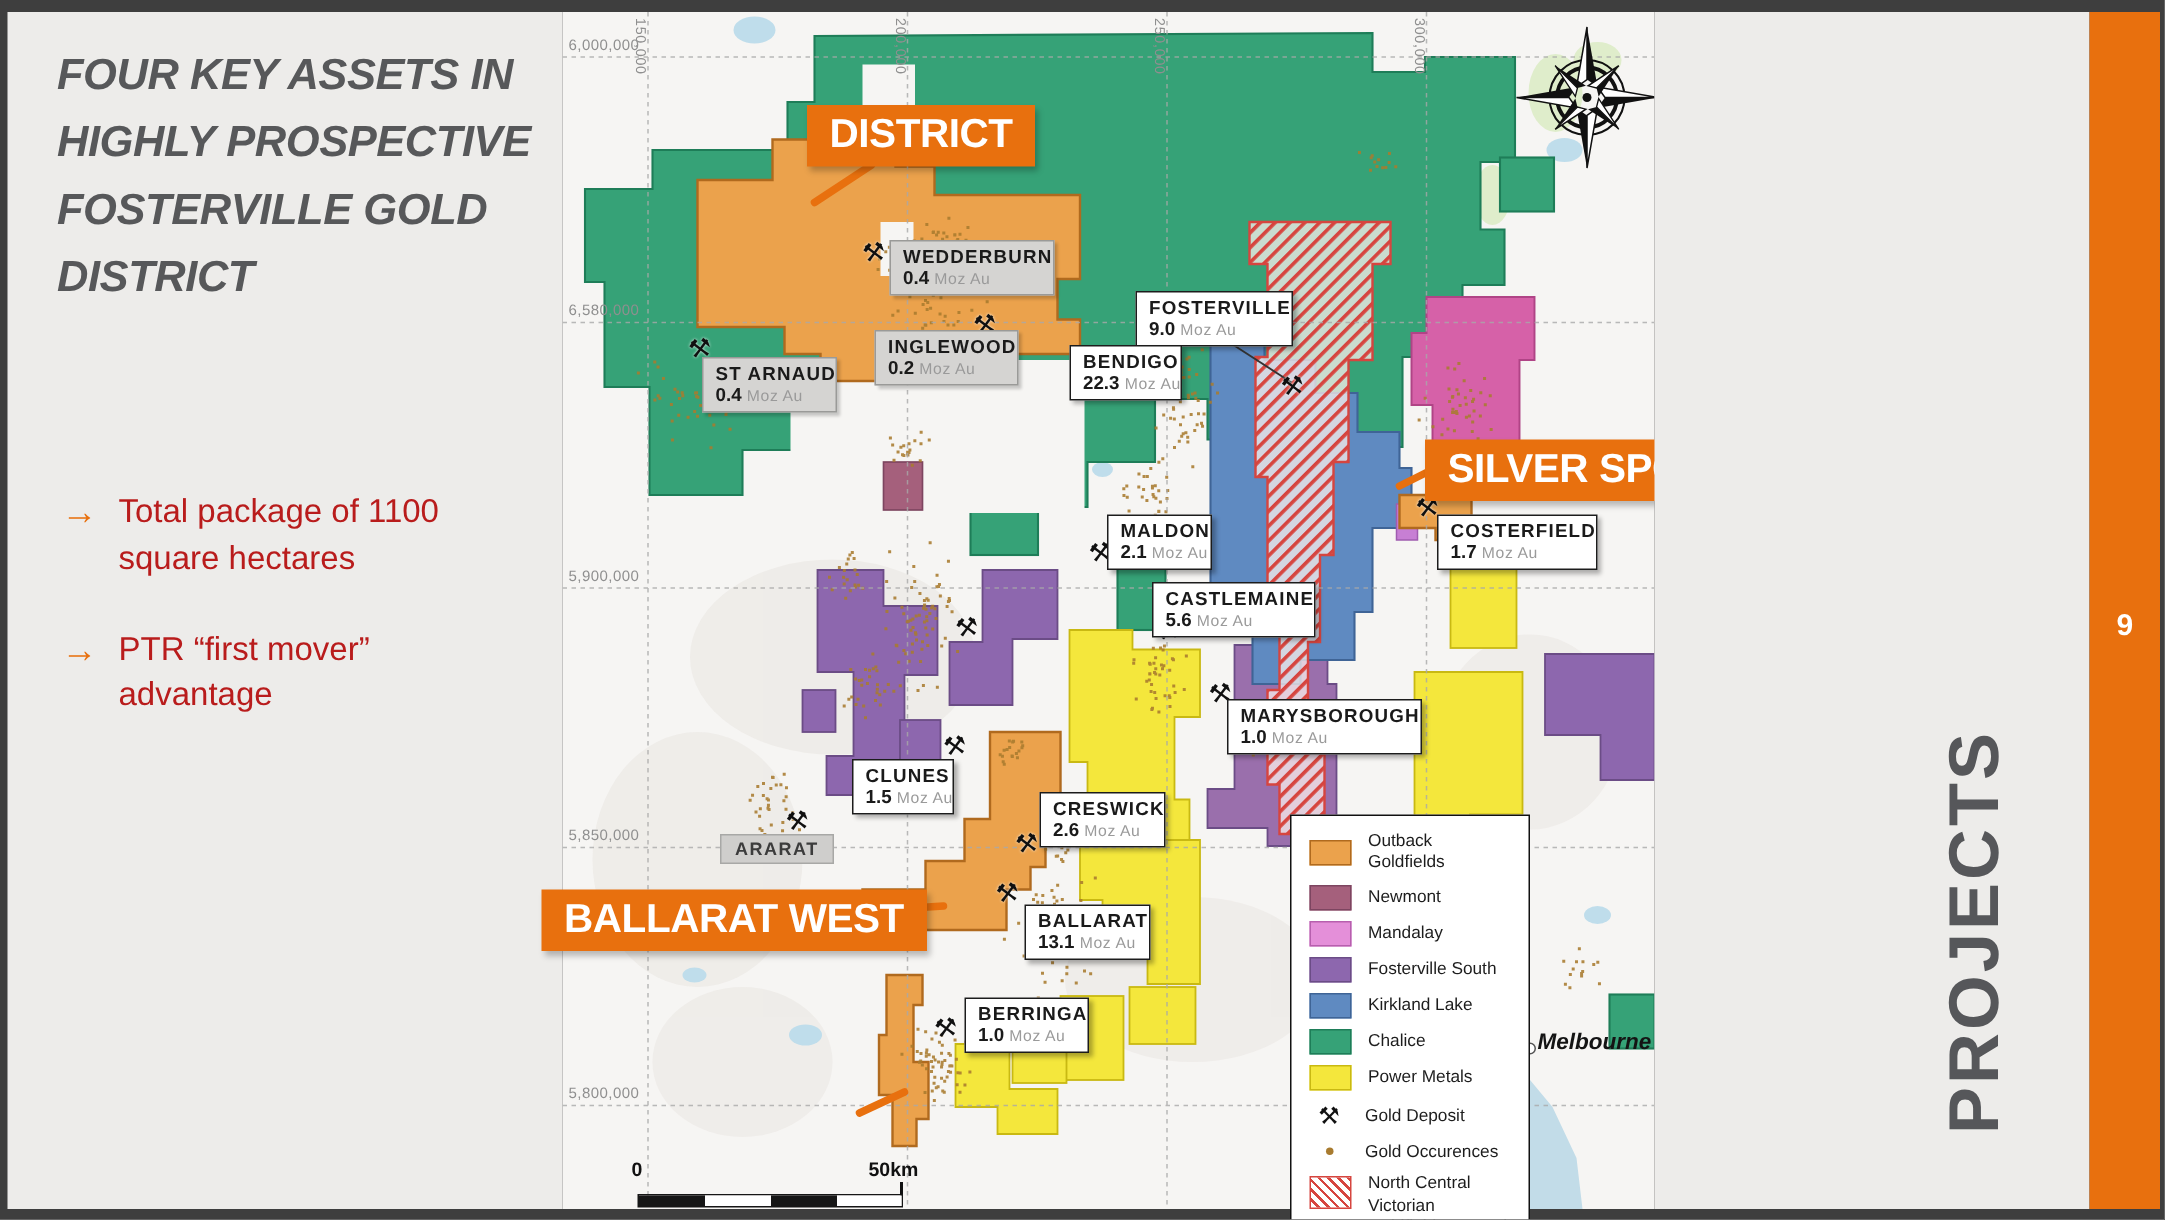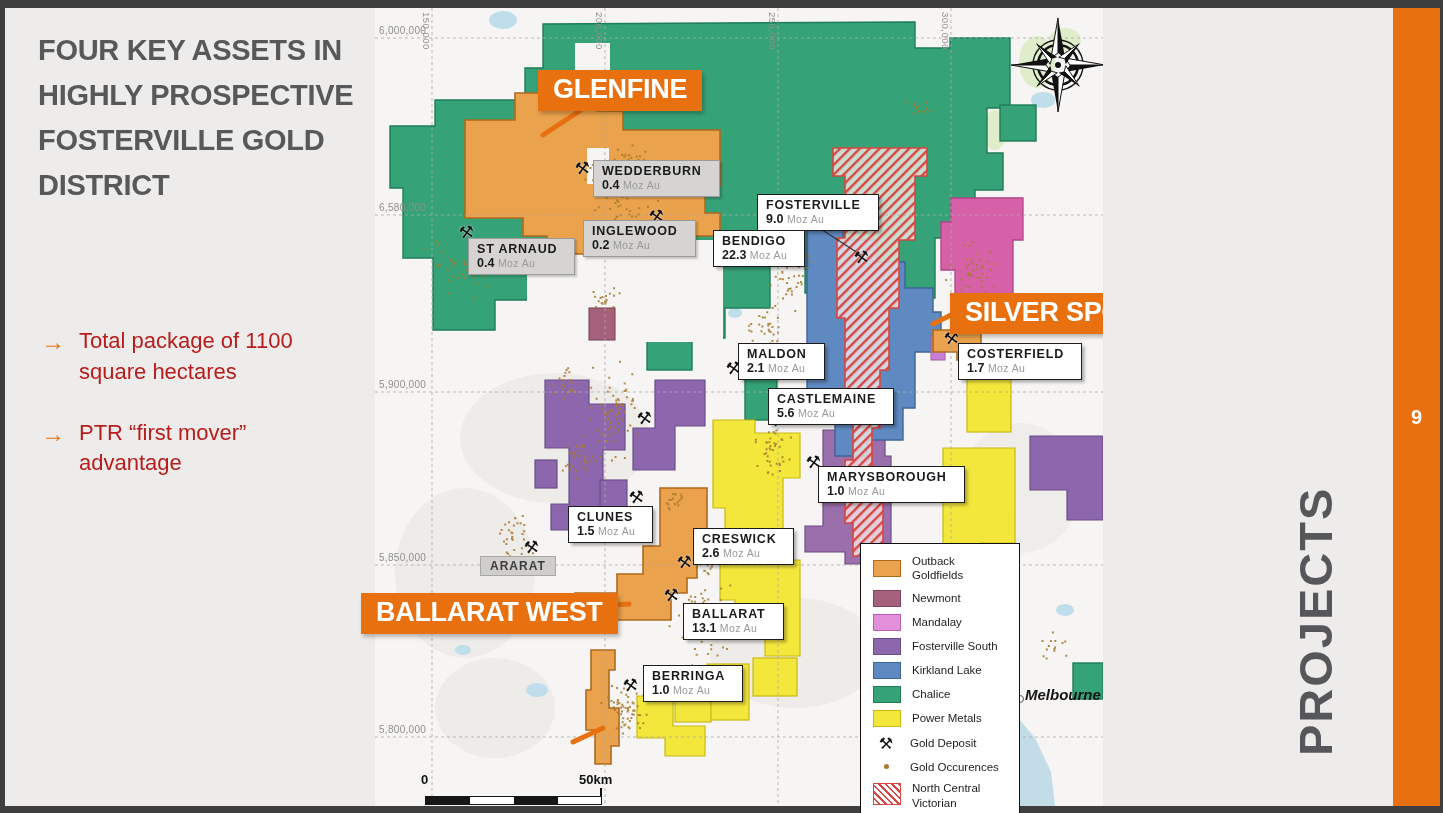--- a/index.html
+++ b/index.html
@@ -5,21 +5,21 @@
   html,body{margin:0;padding:0;background:#888;}
   .slide{position:relative;width:1443px;height:813px;background:#3E3E3E;overflow:hidden;
          font-family:"Liberation Sans",sans-serif;}
   .panel-left{position:absolute;left:5px;top:8px;width:370px;height:798px;background:#EDECEA;}
   .map{position:absolute;left:375px;top:8px;width:728px;height:798px;background:#F6F5F3;overflow:visible;}
   .panel-right{position:absolute;left:1103px;top:8px;width:290px;height:798px;background:#EDECEA;}
   .bar-orange{position:absolute;left:1393px;top:8px;width:47px;height:798px;background:#E8700E;}
 
   
   .title{position:absolute;left:33px;top:20px;width:330px;font-size:29px;font-weight:700;
-         color:#57585A;line-height:1.55;letter-spacing:-0.3px;}
+         color:#57585A;line-height:1.55;letter-spacing:-0.3px;font-style:italic;}
   .bullets{position:absolute;left:36px;top:318px;width:310px;}
   .bullet{display:flex;margin-bottom:30px;}
   .bullet .arr{color:#E8700E;font-size:24px;font-weight:700;margin-right:14px;line-height:1.35;}
   .bullet .btxt{font-size:22px;color:#b91c1c;line-height:1.4;width:262px;}
 
   
   .projects{position:absolute;right:50px;top:268px;height:480px;writing-mode:vertical-rl;
             transform:rotate(180deg);font-size:47px;font-weight:700;color:#56575A;letter-spacing:2px;}
   .pagenum{position:absolute;left:0;top:398px;width:47px;text-align:center;color:#fff;
            font-size:20px;font-weight:700;}
@@ -29,21 +29,21 @@
 
   
   .xlab{position:absolute;writing-mode:vertical-rl;font-size:9.5px;color:#8F8F8F;letter-spacing:.5px;}
   .ylab{position:absolute;font-size:10px;color:#8F8F8F;letter-spacing:.3px;}
 
   
   .pick{position:absolute;font-size:17px;color:#101010;transform:rotate(-8deg);
         text-shadow:0 0 2px rgba(255,255,255,.9);}
 
   
-  .dep{position:absolute;border:1.3px solid #1c1c1c;background:#fff;padding:3px 17px 4px 8px;
+  .dep{position:absolute;border:1.3px solid #1c1c1c;background:#fff;padding:3px 0 4px 8px;
        box-shadow:2.5px 2.5px 3px rgba(0,0,0,.3);white-space:nowrap;}
   .dep.gray{background:#D5D4D2;border:1px solid #9a9a98;box-shadow:2px 2px 2px rgba(0,0,0,.2);}
   .dep-n{font-size:12.5px;font-weight:700;color:#1a1a1a;letter-spacing:.8px;}
   .dep-v{font-size:12.5px;color:#1a1a1a;}
   .dep-v b{font-weight:700;}
   .dep-v .u{font-size:10.5px;color:#9a9a9a;font-weight:400;letter-spacing:.4px;}
 
   .town{position:absolute;background:#CFCECC;border:1px solid #a8a8a6;color:#3c3c3c;
         font-size:12px;font-weight:700;letter-spacing:1px;padding:2px 9px;}
   .melb{position:absolute;font-size:15px;font-weight:700;font-style:italic;color:#141414;}
@@ -318,21 +318,21 @@
     </div>
     <div class="dep" style="left:268px;top:657px">
       <div class="dep-n">BERRINGA</div>
       <div class="dep-v"><b>1.0</b> <span class="u">Moz Au</span></div>
     </div>
 
     <div class="town" style="left:105px;top:548px">ARARAT</div>
     <div class="melb" style="left:650px;top:678px">Melbourne</div>
     <span class="melb-dot" style="left:641px;top:687px"></span>
 
-    <div class="callout" style="left:163px;top:62px">GLENFINE</div>
+    <div class="callout" style="left:163px;top:62px">DISTRICT</div>
     <div class="callout" style="left:575px;top:285px">SILVER SPOON</div>
     <div class="callout" style="left:-14px;top:585px">BALLARAT WEST</div>
 
     <div class="legend">
       <div class="lg-row">
         <span class="lg-sw sw-outback"></span>
         <span class="lg-label">Outback Goldfields</span>
       </div>
       <div class="lg-row">
         <span class="lg-sw sw-newmont"></span>

